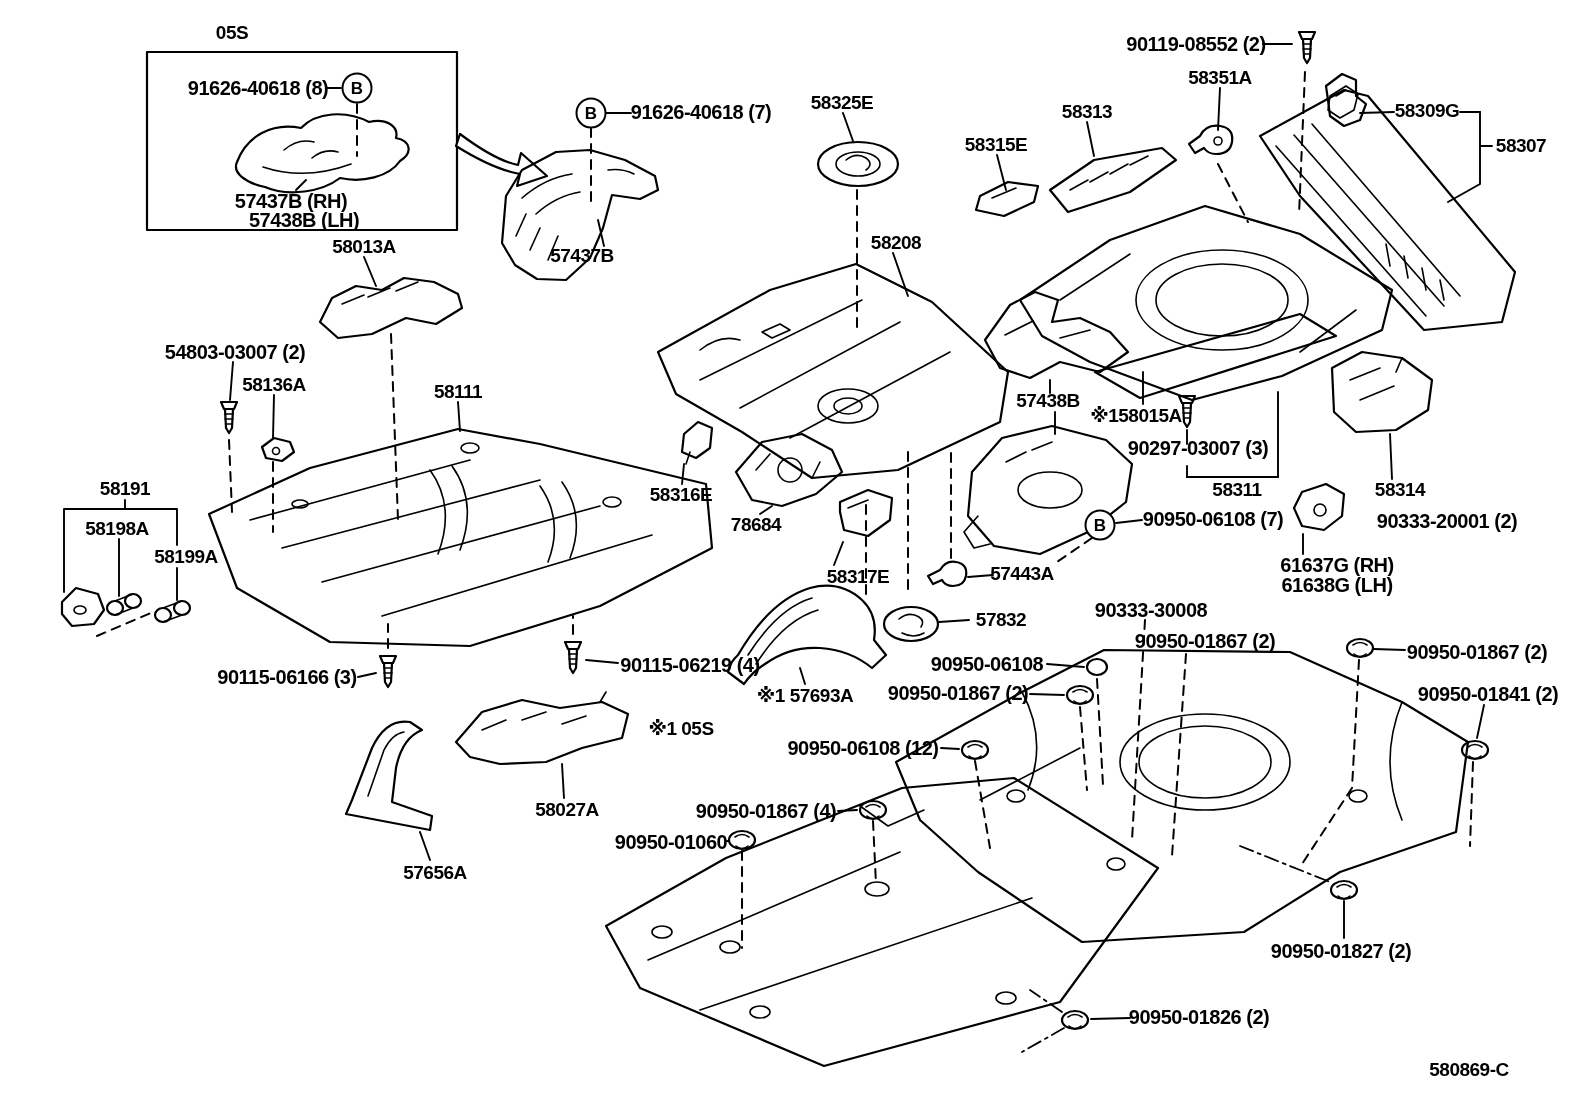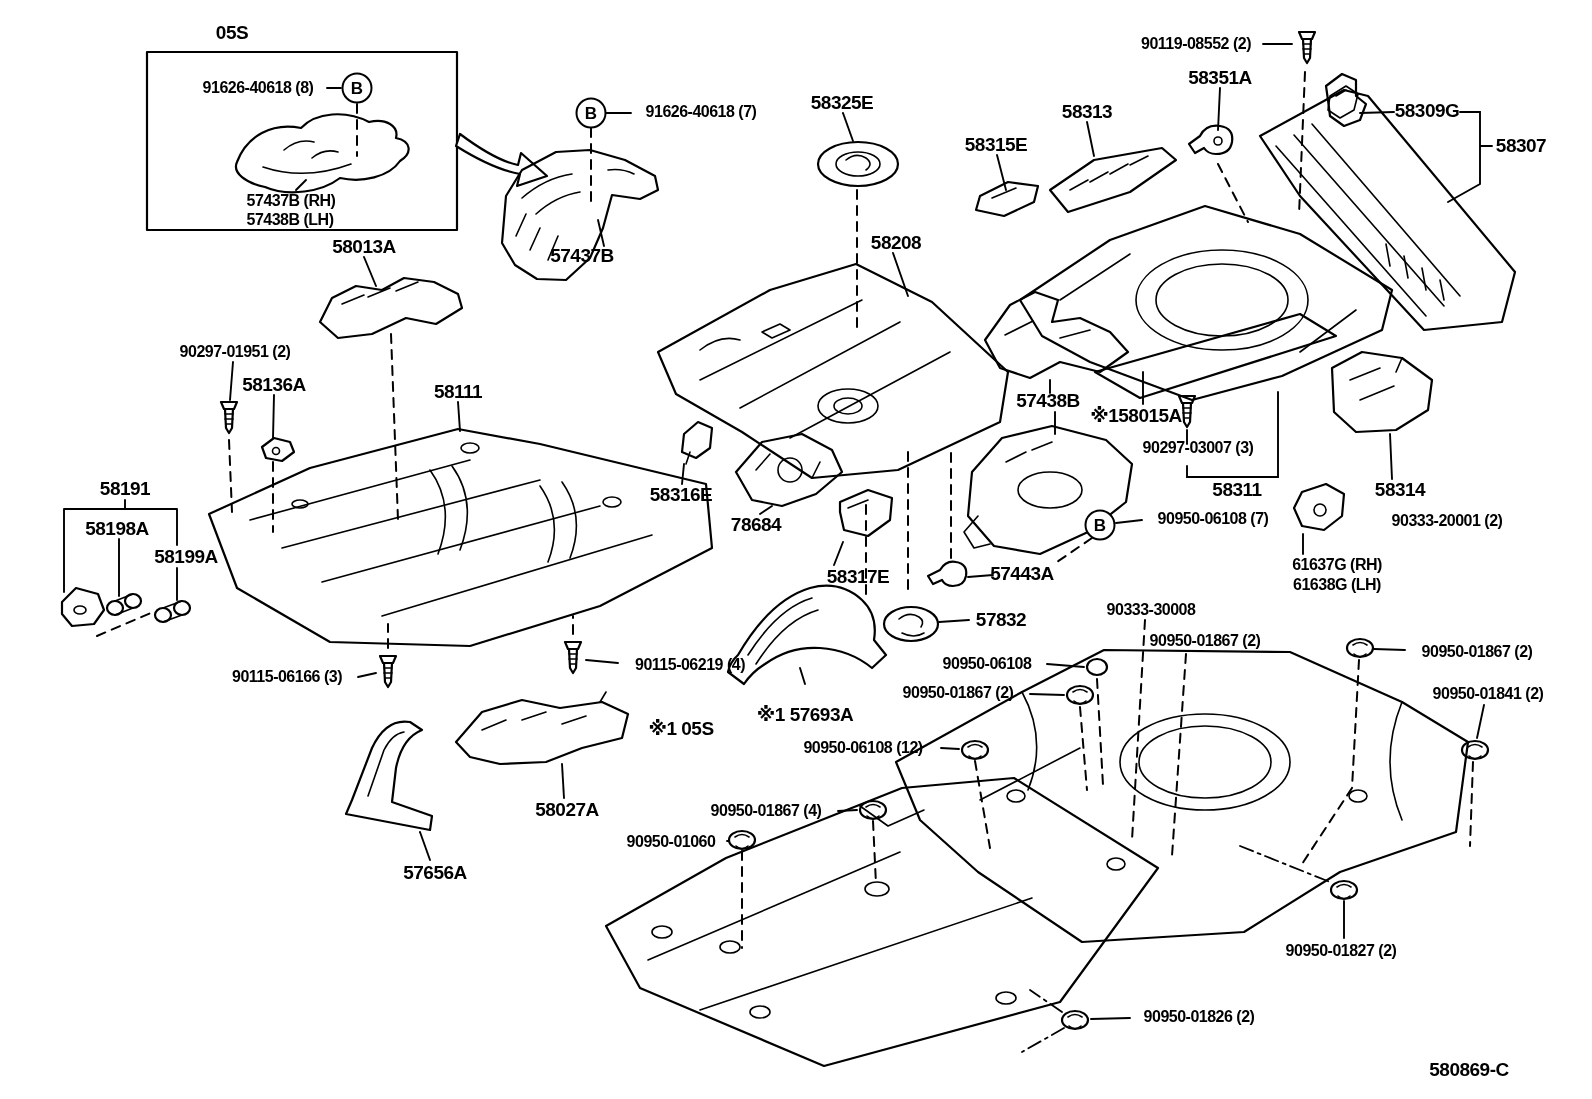--- a/index.html
+++ b/index.html
@@ -7,21 +7,21 @@
          font-family:"Liberation Sans","DejaVu Sans",sans-serif;}
   svg.art{position:absolute;left:0;top:0;}
   svg.art *{vector-effect:none;}
   .p{fill:none;stroke:#000;stroke-width:2.2;stroke-linecap:round;stroke-linejoin:round;}
   .t{fill:none;stroke:#000;stroke-width:1.6;stroke-linecap:round;stroke-linejoin:round;}
   .ld{fill:none;stroke:#000;stroke-width:1.9;stroke-linecap:round;}
   .dash{fill:none;stroke:#000;stroke-width:2;stroke-dasharray:9 7;stroke-linecap:round;}
   .dd{fill:none;stroke:#000;stroke-width:1.8;stroke-dasharray:14 5 3 5;stroke-linecap:round;}
   .wht{fill:#fff;}
   .lbl{position:absolute;transform:translate(-50%,-50%);white-space:nowrap;color:#000;
-       font-weight:bold;font-size:16px;letter-spacing:-0.5px;}
+       font-weight:bold;font-size:20px;letter-spacing:-0.5px;}
   .lbl.big{font-size:19px;}
   .callout{position:absolute;transform:translate(-50%,-50%);width:27px;height:27px;
        border:2.6px solid #000;border-radius:50%;background:#fff;display:flex;
        align-items:center;justify-content:center;font-weight:bold;font-size:17px;color:#000;}
 </style>
 </head>
 <body>
 
 <div class="stage">
 
@@ -292,34 +292,34 @@
     <path class="dash" d="M1097,679 L1103,785 M1080,707 L1087,790 M975,761 L990,848 M873,821 L876,884 M742,851 V948 M1359,660 L1352,788 L1302,864 M1473,762 L1470,846"></path>
     <path class="dash" d="M1145,620 L1132,840 M1186,654 L1172,856"></path>
     <path class="dd" d="M1240,846 L1330,882 M1062,1012 L1030,990 M1064,1028 L1022,1052"></path>
   </g>
 </svg>
 
 <div class="lbl big" style="left:232px;top:33px">05S</div>
 <div class="lbl" style="left:258px;top:88px">91626-40618 (8)</div>
 <div class="callout" style="left:357px;top:88px">B</div>
 <div class="lbl" style="left:291px;top:201px">57437B (RH)</div>
-<div class="lbl" style="left:290px;top:220px">57438B (LH)</div>
+<div class="lbl" style="left:304px;top:220px">57438B (LH)</div>
 <div class="lbl big" style="left:364px;top:247px">58013A</div>
 <div class="callout" style="left:591px;top:113px">B</div>
 <div class="lbl" style="left:701px;top:112px">91626-40618 (7)</div>
 <div class="lbl big" style="left:582px;top:256px">57437B</div>
 <div class="lbl big" style="left:842px;top:103px">58325E</div>
 <div class="lbl big" style="left:896px;top:243px">58208</div>
 <div class="lbl big" style="left:996px;top:145px">58315E</div>
 <div class="lbl big" style="left:1087px;top:112px">58313</div>
 <div class="lbl" style="left:1196px;top:44px">90119-08552 (2)</div>
 <div class="lbl big" style="left:1220px;top:78px">58351A</div>
 <div class="lbl big" style="left:1427px;top:111px">58309G</div>
 <div class="lbl big" style="left:1521px;top:146px">58307</div>
-<div class="lbl" style="left:235px;top:352px">90297-01951 (2)</div>
+<div class="lbl" style="left:235px;top:352px">54803-03007 (2)</div>
 <div class="lbl big" style="left:274px;top:385px">58136A</div>
 <div class="lbl big" style="left:458px;top:392px">58111</div>
 <div class="lbl big" style="left:125px;top:489px">58191</div>
 <div class="lbl big" style="left:117px;top:529px">58198A</div>
 <div class="lbl big" style="left:186px;top:557px">58199A</div>
 <div class="lbl big" style="left:681px;top:495px">58316E</div>
 <div class="lbl big" style="left:756px;top:525px">78684</div>
 <div class="lbl big" style="left:1048px;top:401px">57438B</div>
 <div class="lbl big" style="left:1136px;top:415px">※158015A</div>
 <div class="lbl" style="left:1198px;top:448px">90297-03007 (3)</div>
@@ -337,21 +337,21 @@
 <div class="lbl" style="left:1205px;top:641px">90950-01867 (2)</div>
 <div class="lbl" style="left:987px;top:664px">90950-06108</div>
 <div class="lbl" style="left:958px;top:693px">90950-01867 (2)</div>
 <div class="lbl" style="left:863px;top:748px">90950-06108 (12)</div>
 <div class="lbl" style="left:766px;top:811px">90950-01867 (4)</div>
 <div class="lbl" style="left:671px;top:842px">90950-01060</div>
 <div class="lbl" style="left:1477px;top:652px">90950-01867 (2)</div>
 <div class="lbl" style="left:1488px;top:694px">90950-01841 (2)</div>
 <div class="lbl" style="left:287px;top:677px">90115-06166 (3)</div>
 <div class="lbl" style="left:690px;top:665px">90115-06219 (4)</div>
-<div class="lbl big" style="left:805px;top:714px">※1 57693A</div>
+<div class="lbl big" style="left:805px;top:695px">※1 57693A</div>
 <div class="lbl big" style="left:681px;top:728px">※1 05S</div>
 <div class="lbl big" style="left:567px;top:810px">58027A</div>
 <div class="lbl big" style="left:435px;top:873px">57656A</div>
 <div class="lbl" style="left:1341px;top:951px">90950-01827 (2)</div>
 <div class="lbl" style="left:1199px;top:1017px">90950-01826 (2)</div>
 <div class="lbl big" style="left:1469px;top:1070px">580869-C</div>
 
 </div>
 
 </body></html>

